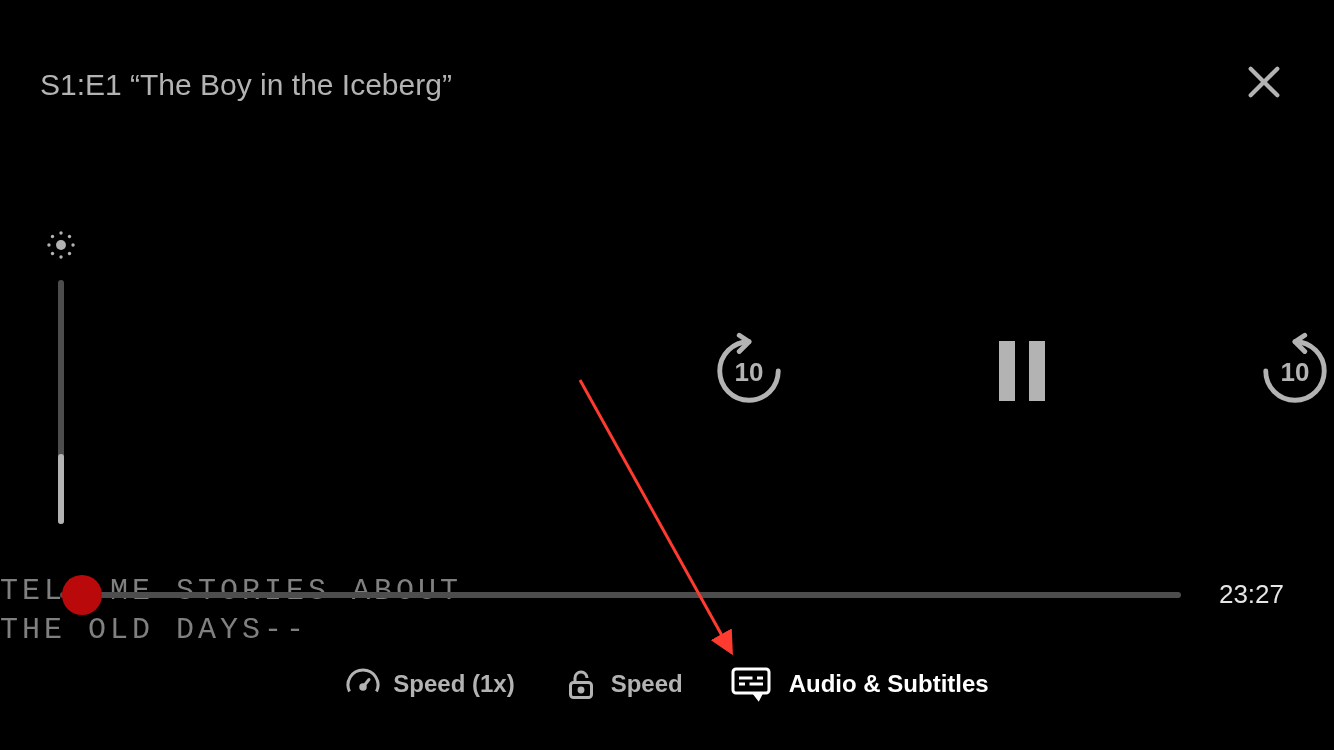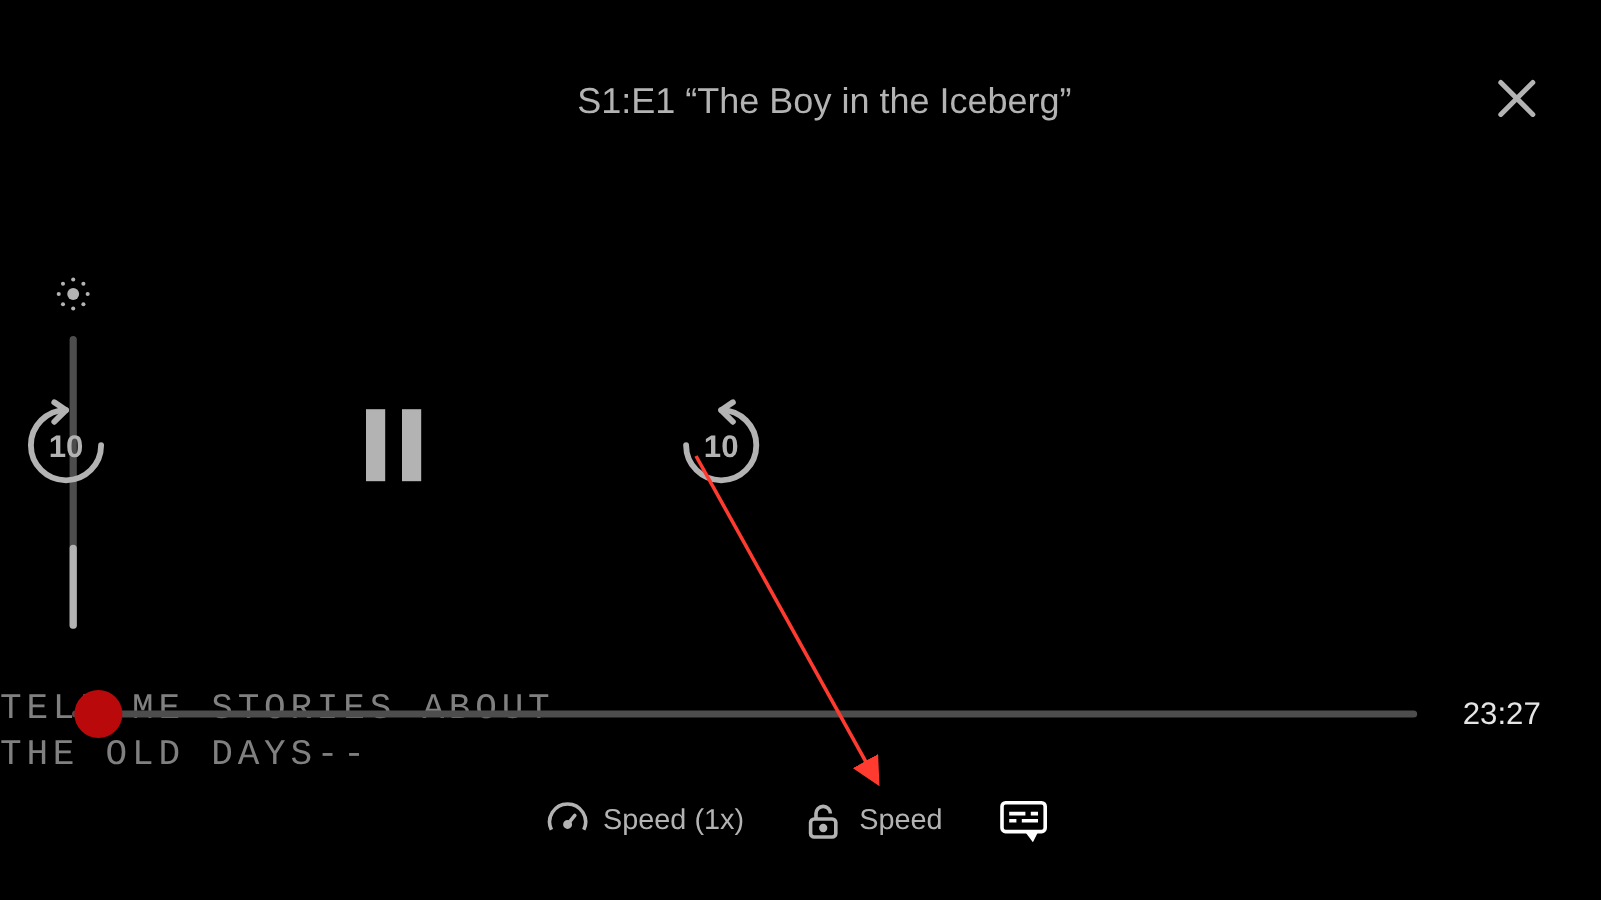--- a/index.html
+++ b/index.html
@@ -12,21 +12,21 @@
     overflow: hidden;
     color: #b3b3b3;
     position: relative;
   }
   
   .title {
     position: absolute;
     top: 68px;
     left: 0;
     right: 0;
-    text-align: center;
+    text-align: left;
     color: #b3b3b3;
     font-size: 30px;
     font-weight: 500;
     margin-left: 40px;
   }
   
   .close-btn {
     position: absolute;
     top: 62px;
     right: 50px;
@@ -65,24 +65,24 @@
     left: 0;
     width: 6px;
     background: #b3b3b3;
     border-radius: 3px;
     height: 70px;
   }
   
   .center-controls {
     position: absolute;
     top: 332px;
-    left: 16px;
+    left: 0;
     right: 0;
     display: flex;
-    justify-content: flex-start;
+    justify-content: flex-end;
     align-items: center;
     gap: 200px;
   }
   .seek-btn {
     width: 78px;
     height: 78px;
     color: #b3b3b3;
     cursor: pointer;
     position: relative;
   }
@@ -160,21 +160,21 @@
     justify-content: center;
     align-items: center;
     gap: 48px;
   }
   .bottom-item {
     display: flex;
     align-items: center;
     gap: 12px;
     color: #b3b3b3;
     font-size: 24px;
-    font-weight: 400;
+    font-weight: 700;
     cursor: pointer;
     text-align: right;
   }
   .bottom-item.highlight { color: #ffffff; }
   .bottom-item .icon {
     width: 36px;
     height: 36px;
     flex-shrink: 0;
   }
   .bottom-item .icon svg { width: 100%; height: 100%; }
@@ -280,20 +280,21 @@
     <span class="icon subs-icon">
       <svg viewBox="0 0 30 24" fill="none" stroke="currentColor" stroke-width="2">
         <rect x="1" y="2" width="24" height="16" rx="2"></rect>
         <line x1="5" y1="8" x2="14" y2="8"></line>
         <line x1="17" y1="8" x2="21" y2="8"></line>
         <line x1="5" y1="12" x2="9" y2="12"></line>
         <line x1="12" y1="12" x2="21" y2="12"></line>
         <path d="M15 18 l3 4 l2 -4" fill="currentColor" stroke="currentColor"></path>
       </svg>
     </span>
+    <span>Audio &amp; Subtitles</span>
   </div>
 
 </div>
 
 <div class="annotation-arrow">
   <svg viewBox="0 0 200 300">
     <defs>
       <marker id="arrowhead" markerWidth="8" markerHeight="8" refX="6" refY="4" orient="auto">
         <polygon points="0 0, 8 4, 0 8" fill="#ff3b30"></polygon>
       </marker>

